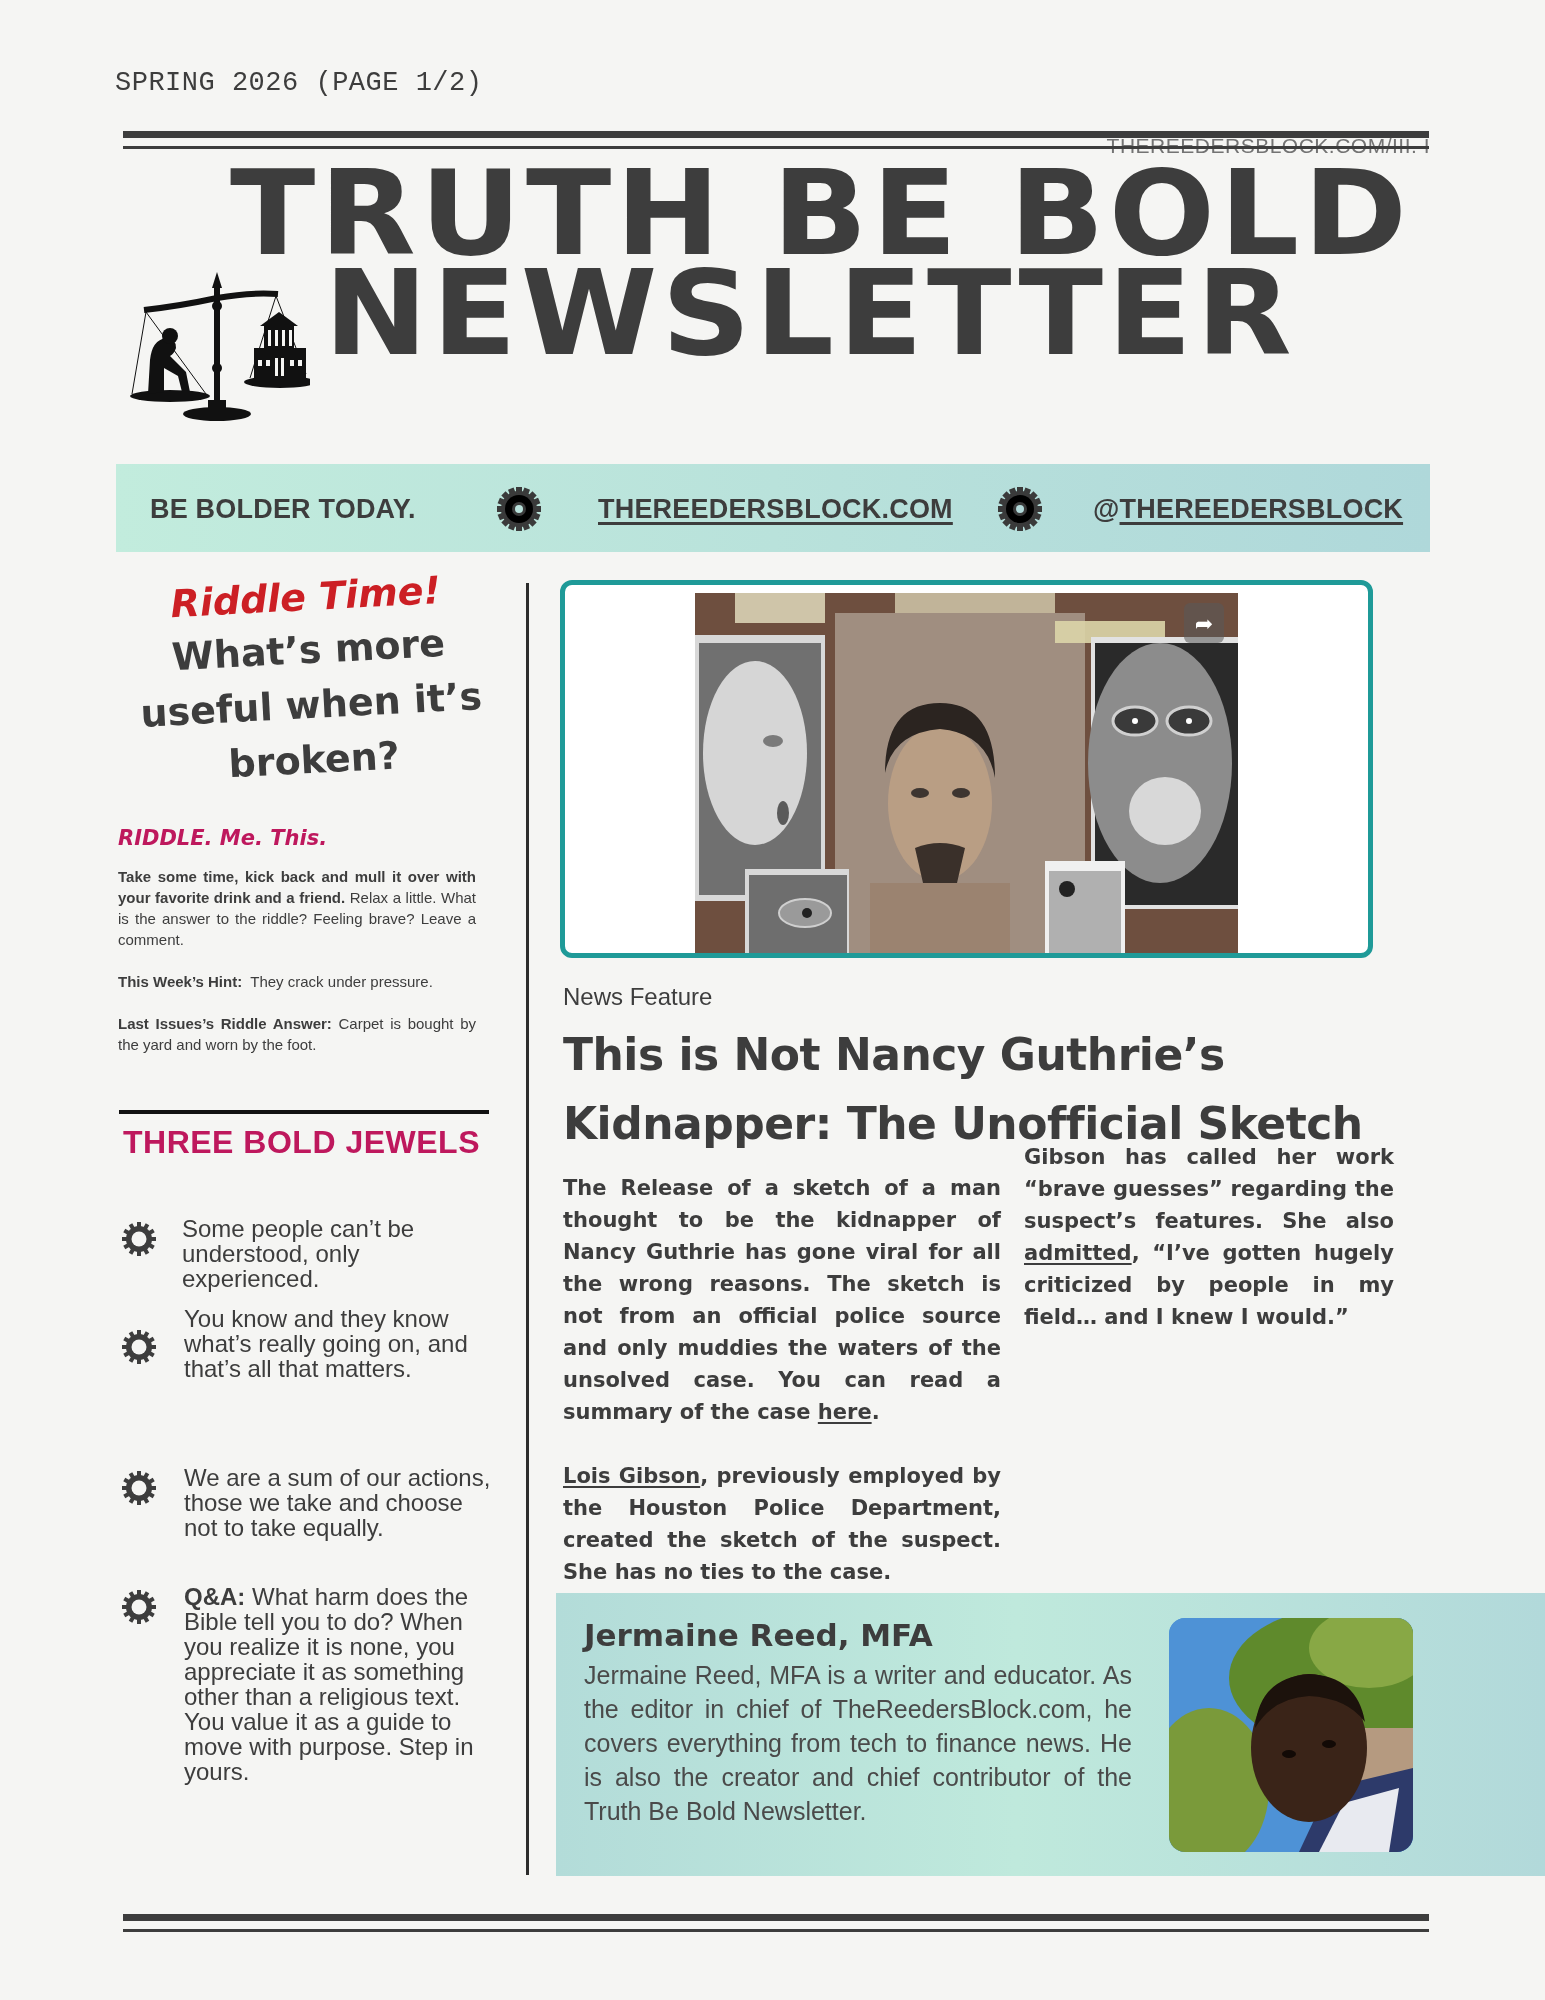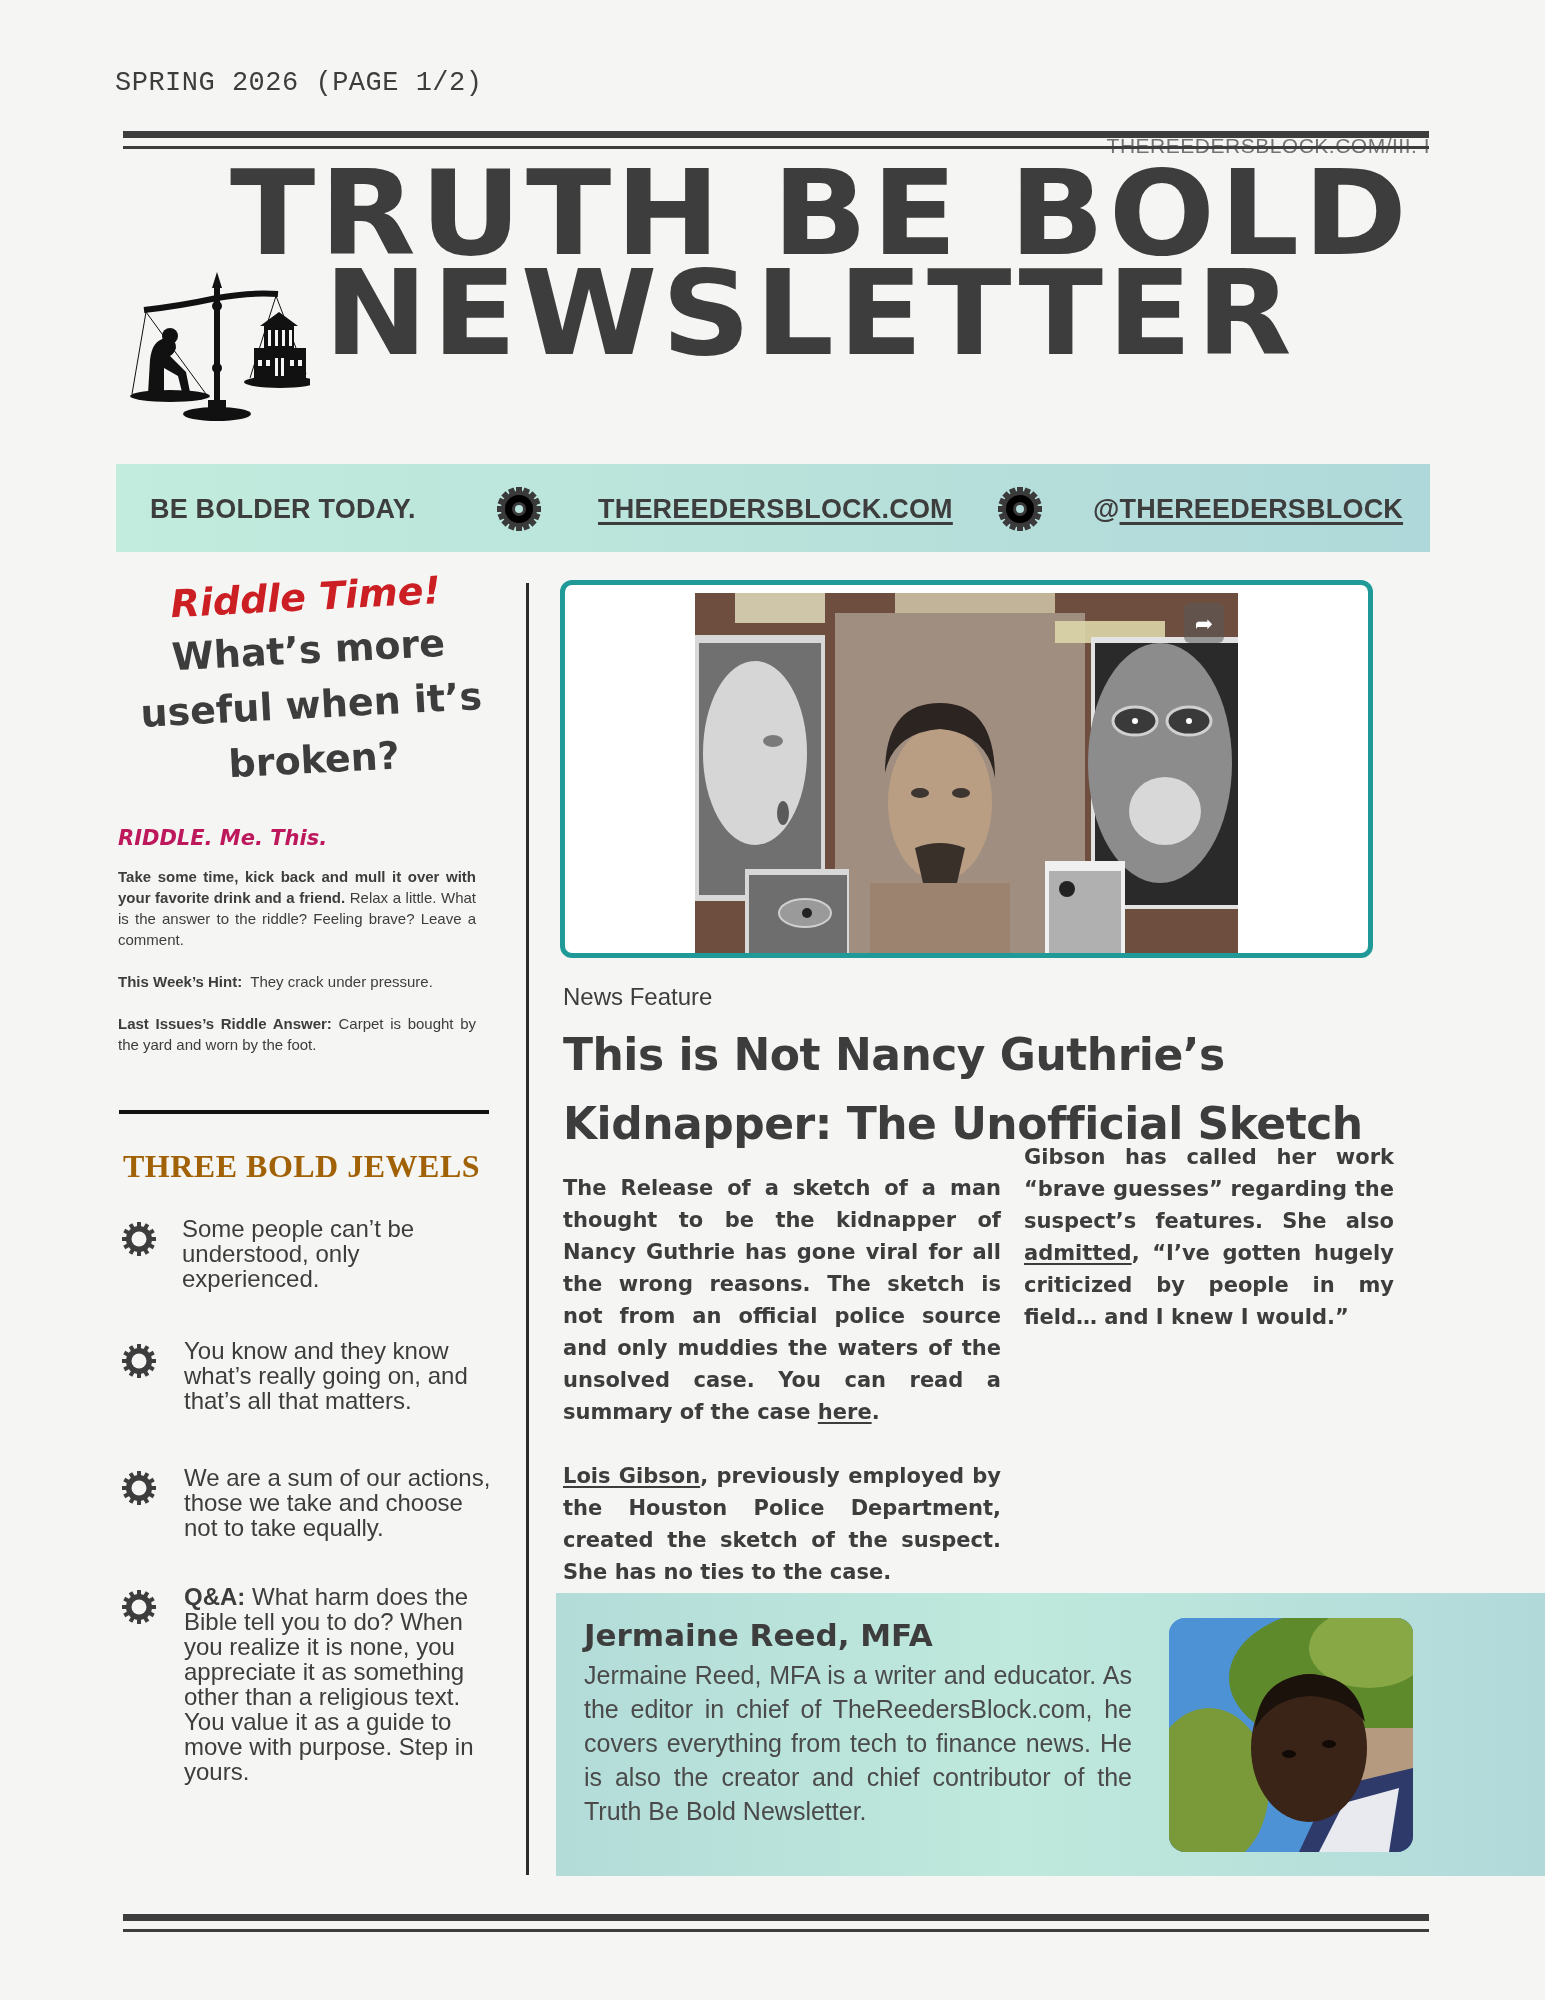--- a/index.html
+++ b/index.html
@@ -32,21 +32,21 @@
   .riddle-time { font-family: "DejaVu Sans", sans-serif; font-style: italic; font-weight: bold; font-size: 38px; color: #cc1f24; }
   .riddle-q { font-family: "DejaVu Sans", sans-serif; font-weight: bold; font-size: 38px; color: #3d3d3d; line-height: 1.45; margin-top: 4px; }
 
   .rmt-title { left: 118px; top: 826px; font-size: 21px; font-weight: bold; color: #be185d; font-family: "DejaVu Sans", sans-serif; font-style: italic; }
   .rmt-body { left: 118px; top: 866px; width: 358px; font-size: 15px; line-height: 21px; color: #3d3d3d; text-align: justify; font-family: "Liberation Sans", sans-serif; }
   .rmt-body b { font-weight: bold; }
   .rmt-para { margin-bottom: 21px; }
 
   .left-rule { left: 119px; top: 1110px; width: 370px; height: 4px; background: #111; }
 
-  .jewels-title { left: 123px; top: 1148px; font-family: Liberation Serif, serif; font-weight: bold; font-size: 32px; color: #a16207; letter-spacing: 0.5px; }
+  .jewels-title { left: 123px; top: 1124px; font-family: Liberation Sans, sans-serif; font-weight: bold; font-size: 32px; color: #be185d; letter-spacing: 0.5px; }
   .jewel { position: absolute; left: 122px; width: 380px; display: flex; }
   .jewel-icon { width: 34px; height: 34px; flex: 0 0 34px; margin-top: 6px; }
   .jewel-text { margin-left: 26px; font-family: "Liberation Sans", sans-serif; font-size: 24px; line-height: 25px; color: #3d3d3d; }
   .jewel-text b { font-weight: bold; }
 
   .photo-frame { left: 560px; top: 580px; width: 813px; height: 378px; border: 5px solid #1f9a98; border-radius: 12px; background: #ffffff; overflow: hidden; }
   .photo { position: absolute; left: 130px; top: 8px; width: 543px; height: 360px; background: #6d5040; overflow: hidden; }
   .share-btn { position: absolute; right: 14px; top: 10px; width: 40px; height: 40px; border-radius: 6px; background: rgba(90,90,90,0.55); color: #fff; display: flex; align-items: center; justify-content: center; font-size: 22px; }
 
   .kicker { left: 563px; top: 983px; font-family: "Liberation Sans", sans-serif; font-size: 24px; color: #3d3d3d; }
@@ -215,21 +215,21 @@
           <use href="#t" transform="rotate(90 17 17)"></use>
           <use href="#t" transform="rotate(120 17 17)"></use>
           <use href="#t" transform="rotate(150 17 17)"></use>
         </g>
         <circle cx="17" cy="17" r="7.5" fill="#f5f5f3"></circle>
       </svg>
   </span>
   <span class="jewel-text"><b></b><span>Some people can’t be understood, only experienced.</span></span>
 </div>
 
-<div class="jewel" style="top:1338px;">
+<div class="jewel" style="top:1306px;align-items:center;">
   <span class="jewel-icon">
     <svg width="34" height="34" viewBox="0 0 34 34">
         <g fill="#3d3d3d">
           <circle cx="17" cy="17" r="13"></circle>
           <use href="#t"></use>
           <use href="#t" transform="rotate(30 17 17)"></use>
           <use href="#t" transform="rotate(60 17 17)"></use>
           <use href="#t" transform="rotate(90 17 17)"></use>
           <use href="#t" transform="rotate(120 17 17)"></use>
           <use href="#t" transform="rotate(150 17 17)"></use>

